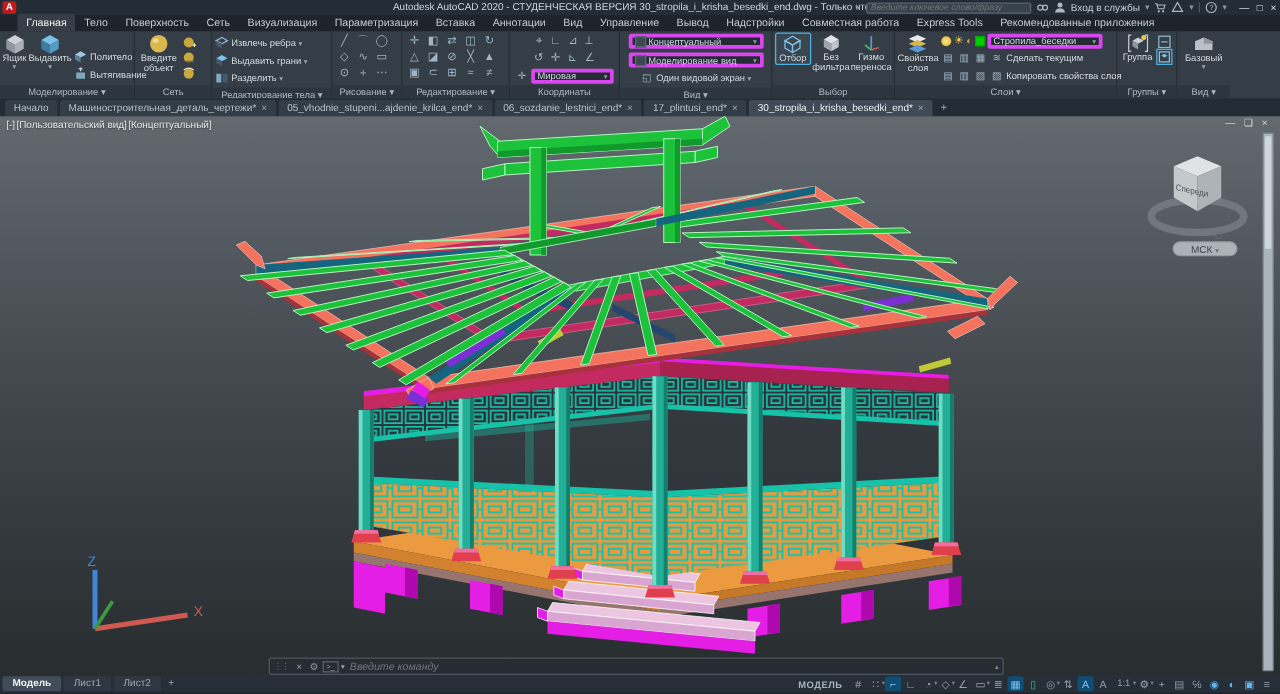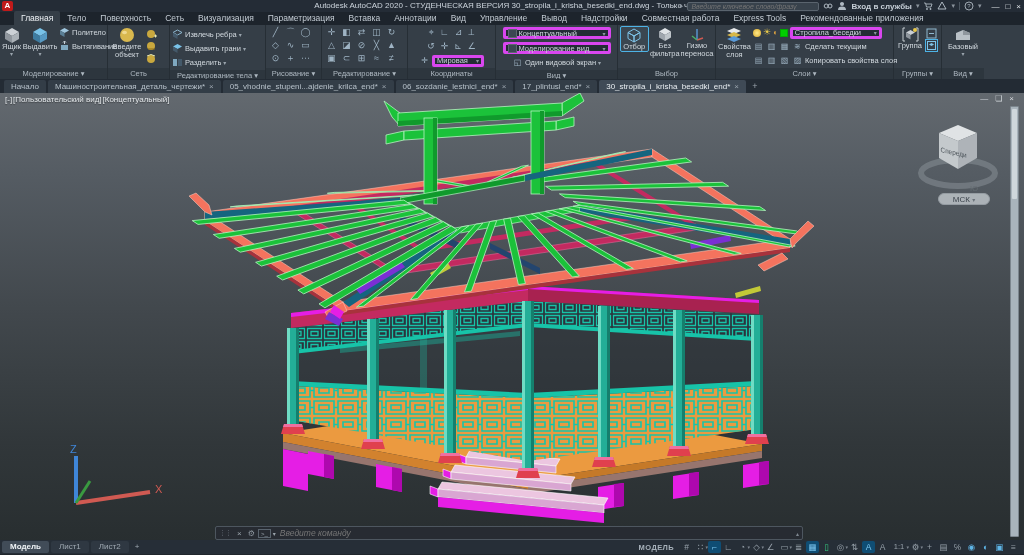--- a/index.html
+++ b/index.html
@@ -13,21 +13,21 @@
   .tb-logo { width:11px; height:10px; margin-left:2px; background:#c01a1a; border-radius:2px;
     color:#fff; font-size:8px; font-weight:bold; text-align:center; line-height:10px; flex:0 0 auto;}
   .tb-title { position:absolute; left:0; right:0; text-align:center; top:1px; font-size:8px;
     color:#cdd5dd; pointer-events:none; white-space:nowrap; }
   .tb-right { margin-left:auto; display:flex; align-items:center; gap:4px; padding-right:3px; z-index:2; }
   .tb-caret { color:#8b949d; font-size:7px; }
   .tb-search { width:132px; height:9px; background:#38424c; border:1px solid #5a646e; border-radius:2px;
     font-size:7px; font-style:italic; color:#9aa4ad; padding:0 3px; outline:none;
     font-family:"Liberation Sans", sans-serif; }
   .tb-ic { width:10px; height:10px; display:inline-block; }
-  .tb-txt { font-size:8px; color:#c6ced6; white-space:nowrap;font-weight:bold; }
+  .tb-txt { font-size:8px; color:#c6ced6; white-space:nowrap; }
   .tb-sep { width:1px; height:8px; background:#4a545e; }
   .winbtns { display:flex; gap:6px; margin-left:6px; color:#dfe4e8; font-size:8px; }
   .winbtns span { cursor:default; }
 
   
   .tabrow { position:absolute; top:12px; left:0; width:1024px; height:13px; background:var(--c-tab_bg);
     display:flex; align-items:flex-end; padding-left:14px; }
   .rtab { font-size:8.5px; color:#c3cbd3; padding:2px 7px; white-space:nowrap; cursor:default; }
   .rtab.active { background:var(--c-ribbon_bg); color:#eef2f5; border-radius:2px 2px 0 0; }
 
@@ -208,21 +208,21 @@
         </div>
         <div class="bigbtn">
           <svg width="18" height="16" viewBox="0 0 18 16">
             <polygon points="9,1 16,5 9,9 2,5" fill="#79c2e8"></polygon>
               <polygon points="2,5 9,9 9,16 2,12" fill="#3e7ba0"></polygon>
             <polygon points="16,5 9,9 9,16 16,12" fill="#579ac4"></polygon>
             </svg>
           <span>Выдавить</span>
             <span class="caret">▾</span>
         </div>
-        <div class="smcol" style="padding-top:0">
+        <div class="smcol" style="padding-top:13px">
           <div class="smallbtn">
             <svg class="sicon" viewBox="0 0 11 11">
               <polygon points="5.5,1 10,3.5 5.5,6 1,3.5" fill="#9fc6de"></polygon>
                 <polygon points="1,3.5 5.5,6 5.5,10 1,7.5" fill="#5a7f96"></polygon>
               </svg>
             <span>Политело</span>
           </div>
           <div class="smallbtn">
             <svg class="sicon" viewBox="0 0 11 11">
               <rect x="2" y="4" width="7" height="5" fill="#7fa8c0"></rect>
@@ -350,21 +350,21 @@
             </div>
           <div style="display:flex;gap:6px;justify-content:center">
 
           <span class="gi">↺</span>
               <span class="gi">✛</span>
               <span class="gi">⊾</span>
               <span class="gi">∠</span>
             </div>
           <div class="lrow" style="justify-content:center">
             <span class="mini">✛</span>
-            <div class="dropbox" style="width:52px">
+            <div class="dropbox" style="width:66px">
               <span>Мировая</span>
                 <span class="dd">▾</span>
             </div>
           </div>
         </div>
       </div>
       <div class="p-cap">Координаты</div>
     </div>
 
     <div class="panel" style="width:122px">

